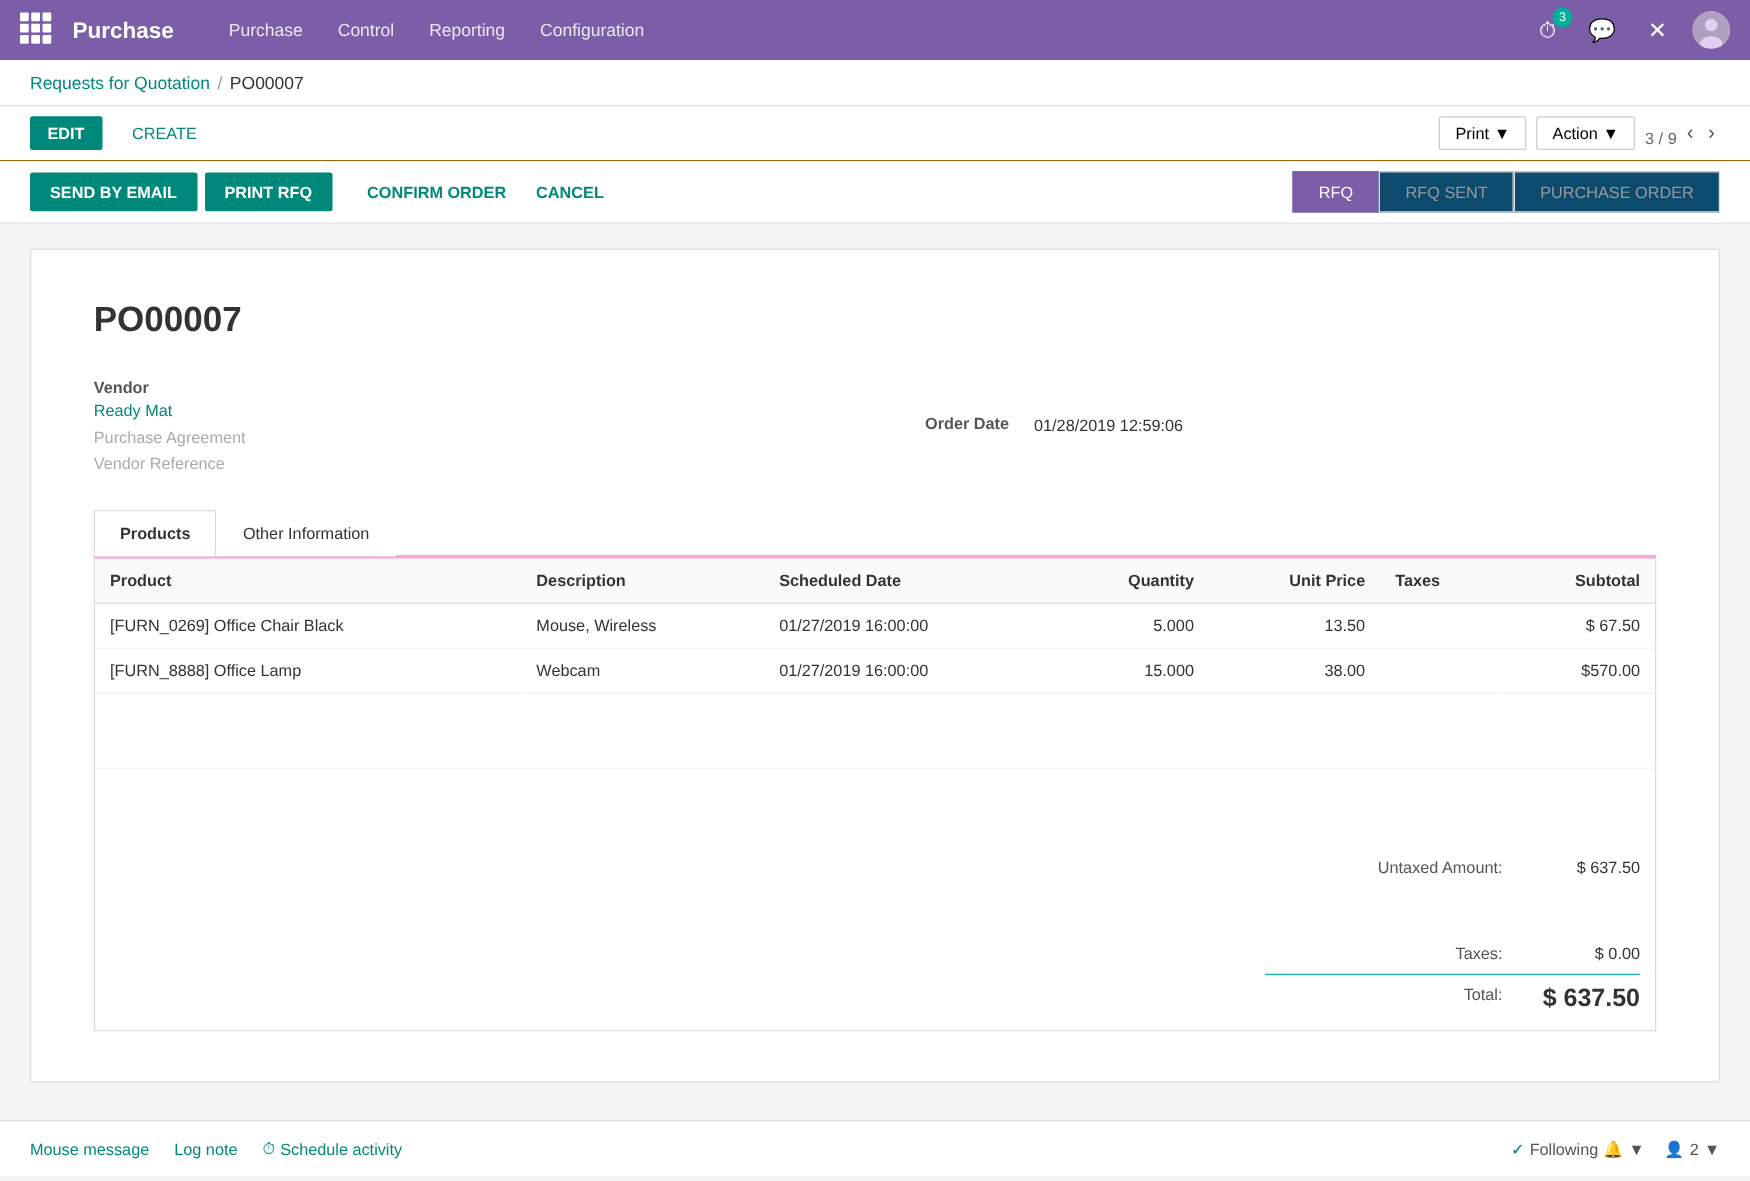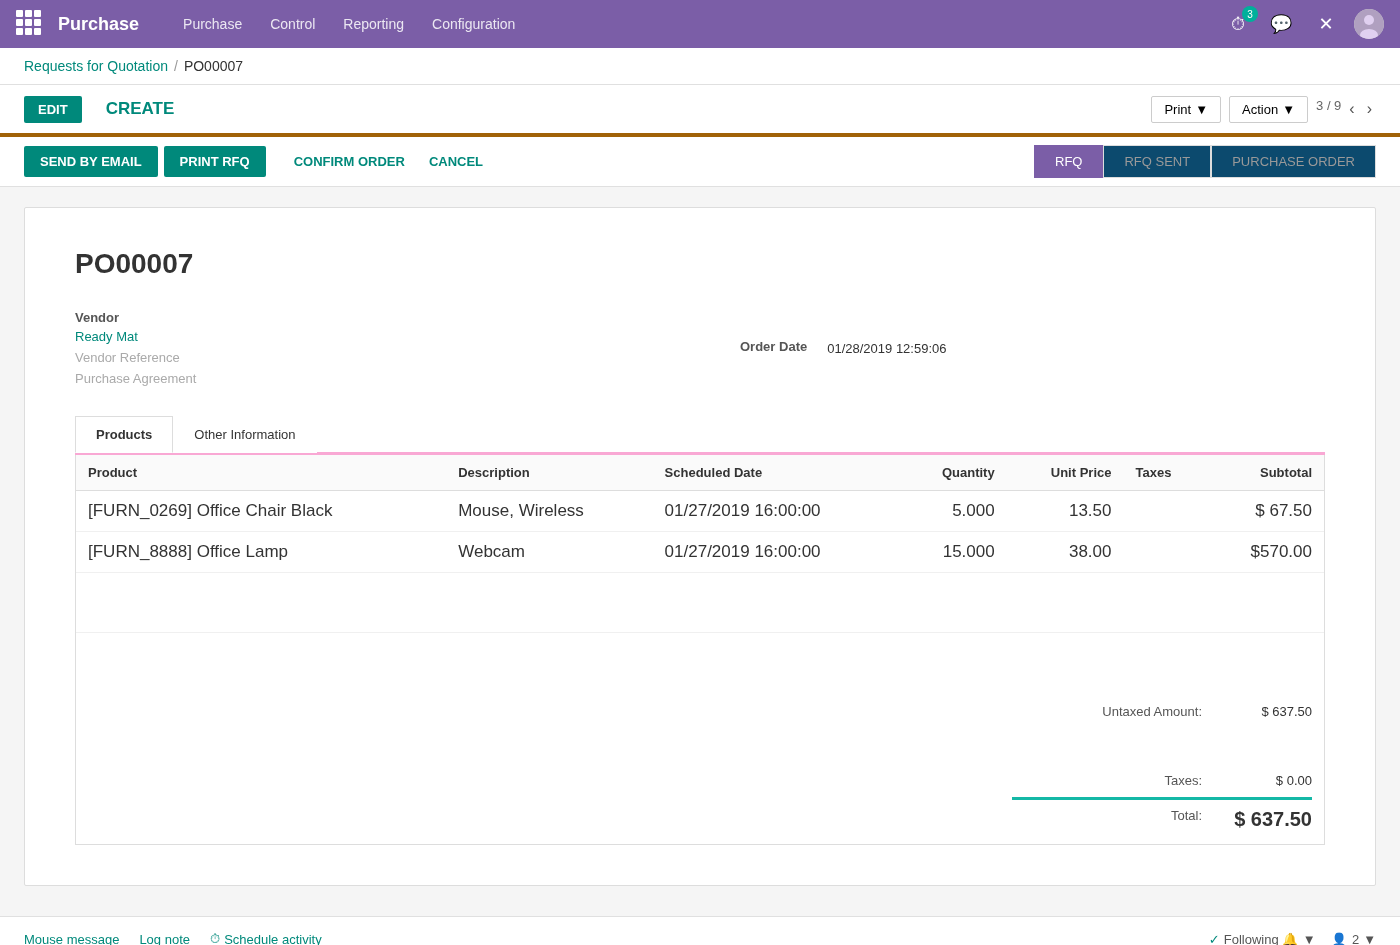--- a/index.html
+++ b/index.html
@@ -60,35 +60,35 @@
     .breadcrumb-sep { color: #999; }
     .breadcrumb-current { color: #333; font-weight: 500; }
 
     
     .toolbar {
       background: white;
       padding: 8px 24px;
       display: flex;
       align-items: center;
       gap: 10px;
-      border-bottom: 4px solid #a16207;
+      border-bottom: 1px solid #a16207;
     }
     .btn-edit {
       background: #00897B; color: white; border: none;
       padding: 6px 14px; border-radius: 2px; cursor: pointer; font-size: 13px; font-weight: bold;
     }
     .btn-create {
       background: white; color: #00897B; border: none;
-      padding: 6px 14px; cursor: pointer; font-size: 17px; font-weight: bold;
+      padding: 6px 14px; cursor: pointer; font-size: 13px; font-weight: normal;
     }
     .toolbar-right {
       margin-left: auto; display: flex; align-items: center; gap: 8px;
     }
     .toolbar-nav {
-      display: flex; align-items: flex-start; gap: 4px; font-size: 13px; color: #666;
+      display: flex; align-items: flex-end; gap: 4px; font-size: 13px; color: #666;
     }
     .nav-arrow {
       cursor: pointer; color: #555; font-size: 16px; padding: 2px 4px;
     }
     .btn-print, .btn-action {
       background: white; border: 1px solid #ccc;
       padding: 5px 12px; border-radius: 2px; cursor: pointer; font-size: 13px;
       display: flex; align-items: center; gap: 4px;
     }
 
@@ -174,32 +174,32 @@
 
     
     .order-table {
       width: 100%; border-collapse: collapse;
     }
     .order-table th {
       text-align: left; padding: 10px 12px; font-size: 13px; font-weight: bold;
       color: #333; border-bottom: 1px solid #ddd; background: #fafafa;
     }
     .order-table td {
-      padding: 10px 12px; font-size: 17px; color: #333;
+      padding: 10px 12px; font-size: 13px; color: #333;
       border-bottom: 1px solid #f0f0f0;
     }
     .order-table th.num, .order-table td.num { text-align: right; }
 
     
     .totals-area {
       display: flex; justify-content: flex-end; padding: 20px 12px 10px;
     }
     .totals-table { min-width: 300px; }
     .totals-row { display: flex; justify-content: space-between; padding: 3px 0; font-size: 13px; margin-top: 48px; }
-    .totals-row.total-line { border-top: 3px solid #14b8a6; margin-top: 6px; padding-top: 8px; }
+    .totals-row.total-line { border-top: 1px solid #14b8a6; margin-top: 6px; padding-top: 8px; }
     .total-amount { font-size: 20px; font-weight: bold; }
     .totals-label { color: #555; text-align: right; flex: 1; padding-right: 20px; }
     .totals-value { text-align: right; min-width: 90px; }
 
     
     .chatter {
       background: white;
       border-top: 1px solid #e0e0e0;
       padding: 14px 24px;
       display: flex;
@@ -300,22 +300,22 @@
 
 <div class="main-content">
   <div class="document-card">
 
     <div class="doc-number">PO00007</div>
 
     <div class="doc-fields">
       <div>
         <div class="doc-field-label">Vendor</div>
         <div class="doc-field-value">Ready Mat</div>
+        <div class="doc-field-sublabel">Purchase Agreement</div>
         <div class="doc-field-sublabel">Vendor Reference</div>
-        <div class="doc-field-sublabel">Purchase Agreement</div>
       </div>
       <div style="display:flex; align-items:center; padding-left: 40px;">
         <div class="doc-field-label" style="margin-right: 20px; white-space: nowrap;">Order Date</div>
         <div>01/28/2019 12:59:06</div>
       </div>
     </div>
 
     <div class="tabs">
       <div class="tab active">Products</div>
       <div class="tab">Other Information</div>

